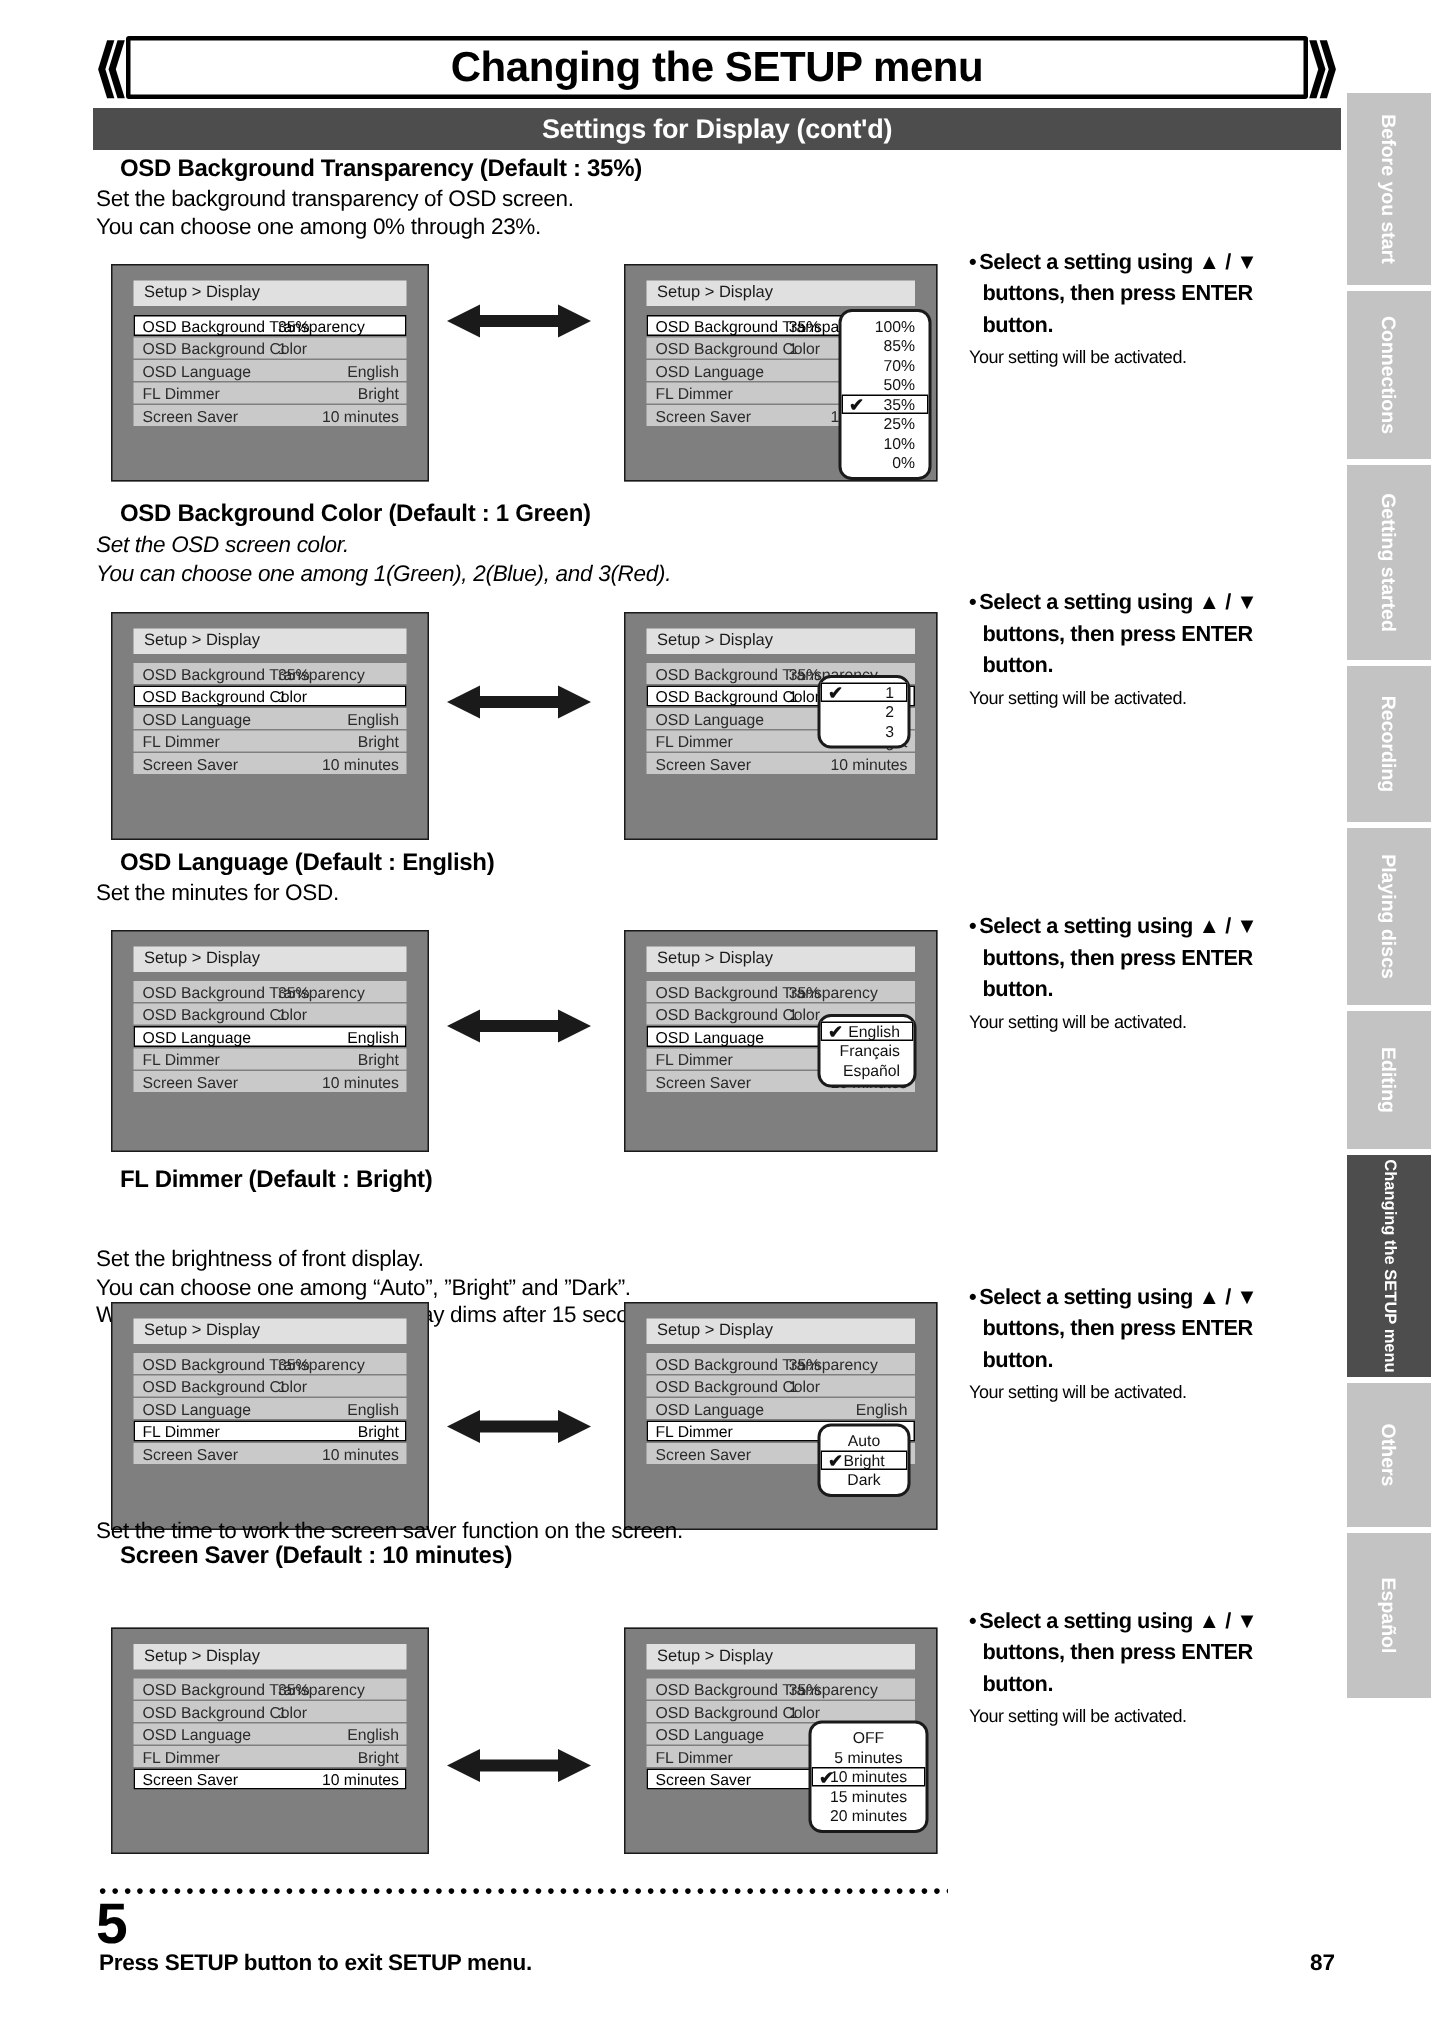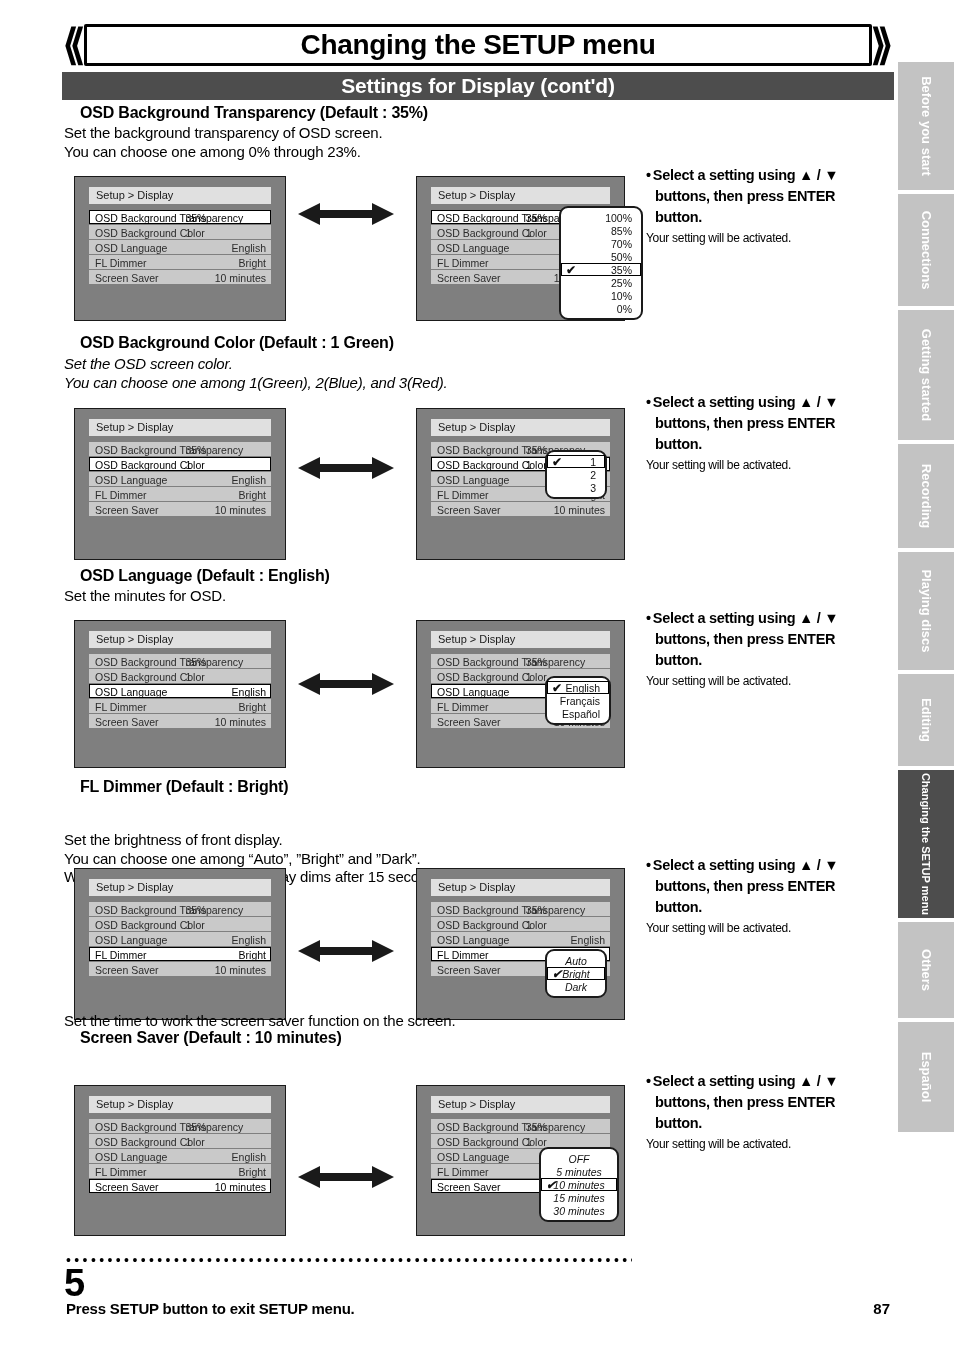--- a/index.html
+++ b/index.html
@@ -65,21 +65,21 @@
     top: 72px;
     width: 832px;
     height: 28px;
     background: #4d4d4d;
     color: #ffffff;
     display: flex;
     align-items: center;
     justify-content: center;
   }
   .subbanner span {
-    font-size: 21px;
+    font-size: 18px;
     font-weight: bold;
     letter-spacing: -0.2px;
   }
 
   
   .sec-head {
     position: absolute;
     left: 64px;
     font-size: 16px;
     font-weight: bold;
@@ -171,21 +171,21 @@
     height: 13px;
     line-height: 13px;
     font-size: 10.5px;
     color: #111;
     text-align: right;
     padding-right: 8px;
     white-space: nowrap;
     box-sizing: border-box;
     border: 1.3px solid transparent;
   }
-  .dd-item.centered { text-align: center; padding-right: 0; font-style: italic; }
+  .dd-item.centered { text-align: center; padding-right: 0; }
   .dd-item.checked {
     border: 1.3px solid #000;
     background: #fff;
   }
   .dd-check {
     position: absolute;
     left: 4px;
     top: -1px;
     font-size: 12px;
     font-weight: bold;
@@ -346,21 +346,21 @@
         </div>
         <div class="osd-row">
           <span class="lbl">FL Dimmer</span>
           <span class="val">Bright</span>
         </div>
         <div class="osd-row">
           <span class="lbl">Screen Saver</span>
           <span class="val">10 minutes</span>
         </div>
       </div>
-      <div class="dropdown" style="left: 142px; top: 29px; width: 84px;">
+      <div class="dropdown" style="left: 142px; top: 29px; width: 62px;">
         <div class="dd-item"><span>100%</span></div>
         <div class="dd-item"><span>85%</span></div>
         <div class="dd-item"><span>70%</span></div>
         <div class="dd-item"><span>50%</span></div>
         <div class="dd-item checked"><span class="dd-check">✔</span><span>35%</span></div>
         <div class="dd-item"><span>25%</span></div>
         <div class="dd-item"><span>10%</span></div>
         <div class="dd-item"><span>0%</span></div>
       </div>
     </div>
@@ -631,21 +631,21 @@
         <div class="osd-row selected">
           <span class="lbl">Screen Saver</span>
           <span class="val">10 minutes</span>
         </div>
       </div>
       <div class="dropdown" style="left: 122px; top: 61px; width: 80px;">
         <div class="dd-item centered"><span>OFF</span></div>
         <div class="dd-item centered"><span>5 minutes</span></div>
         <div class="dd-item centered checked"><span class="dd-check">✔</span><span>10 minutes</span></div>
         <div class="dd-item centered"><span>15 minutes</span></div>
-        <div class="dd-item centered"><span>30 minutes</span></div>
+        <div class="dd-item centered"><span>20 minutes</span></div>
       </div>
     </div>
     <div class="arrow" style="left: 298px; top: 1164px;">
       <svg width="96" height="26" viewBox="0 0 96 26">
         <polygon points="0,13 22,2 22,9 74,9 74,2 96,13 74,24 74,17 22,17 22,24" fill="#1a1a1a"></polygon>
       </svg>
     </div>
     <div class="note" style="top: 1071px;">
       <div class="b"><span class="bullet">•</span>Select a setting using ▲ / ▼</div>
       <div class="b" style="padding-left:9px">buttons, then press ENTER</div>

